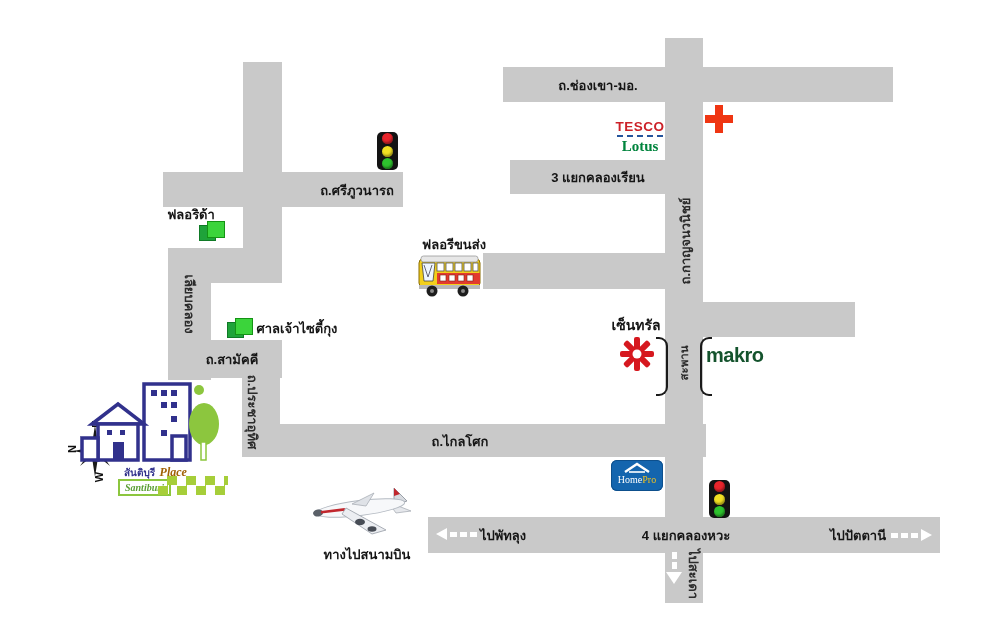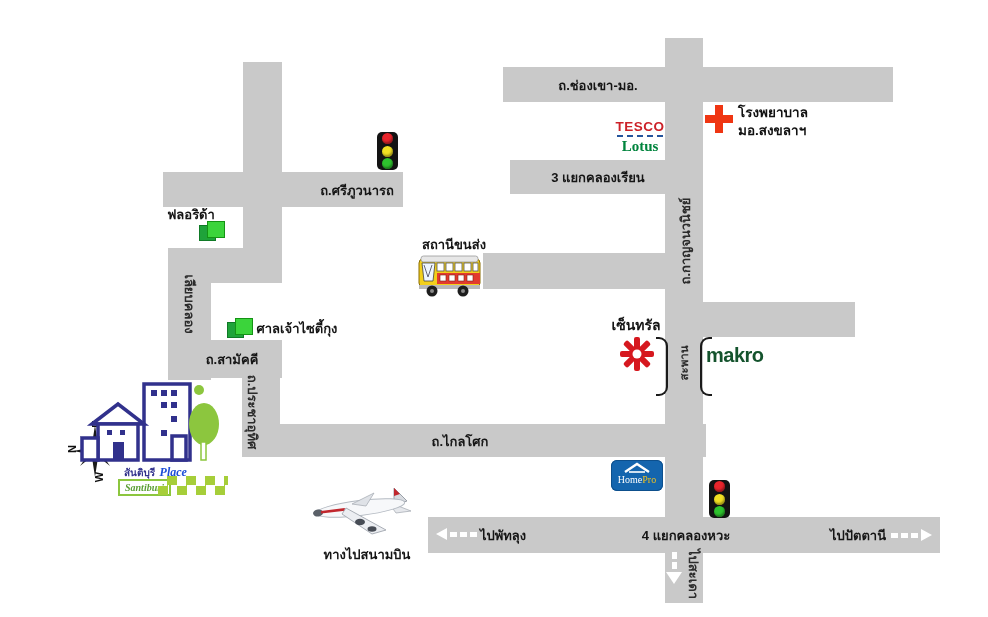--- a/index.html
+++ b/index.html
@@ -49,21 +49,21 @@
   .arrowH .dash{width:7px;height:5px;background:#fff;}
   .headL{width:0;height:0;border-top:6px solid transparent;border-bottom:6px solid transparent;border-right:11px solid #fff;}
   .headR{width:0;height:0;border-top:6px solid transparent;border-bottom:6px solid transparent;border-left:11px solid #fff;}
   .arrowV{position:absolute;display:flex;flex-direction:column;align-items:center;gap:3px;}
   .arrowV .dash{width:5px;height:7px;background:#fff;}
   .headD{width:0;height:0;border-left:8px solid transparent;border-right:8px solid transparent;border-top:12px solid #fff;}
 
   
   .brandtext{position:absolute;white-space:nowrap;}
   .brandtext .th{color:#31318c;font-weight:bold;font-size:10px;}
-  .brandtext .pl{color:#1d4ed8;font-style:italic;font-family:"Liberation Serif",serif;font-size:12px;font-weight:bold;}
+  .brandtext .pl{color:#a16207;font-style:italic;font-family:"Liberation Serif",serif;font-size:12px;font-weight:bold;}
   .brandbox{position:absolute;border:2px solid #8cc63e;color:#5a9e33;font-style:italic;
             font-family:"Liberation Serif",serif;font-size:10px;font-weight:bold;padding:0 5px;line-height:13px;background:#fff;}
   .checker{position:absolute;width:70px;height:19px;
            background-image:conic-gradient(#a6ce39 0 25%, transparent 0 50%, #a6ce39 0 75%, transparent 0);
            background-size:19px 19px;}
   .compassletter{position:absolute;font-weight:bold;font-size:11px;color:#111;transform:translate(-50%,-50%) rotate(-90deg);}
 </style>
 </head>
 <body>
 
@@ -89,34 +89,30 @@
   <div class="lbl" style="left:232px;top:359px;">ถ.สามัคคี</div>
   <div class="lbl" style="left:460px;top:441px;">ถ.ไกลโศก</div>
   <div class="lbl" style="left:686px;top:535px;">4 แยกคลองหวะ</div>
   <div class="vlbl rotccw" style="left:685px;top:241px;">ถ.กาญจนวนิชย์</div>
   <div class="vlbl rotccw" style="left:684px;top:363px;font-size:11.5px;">สะพาน</div>
   <div class="vlbl rotcw" style="left:189px;top:304px;">เลียบคลอง</div>
   <div class="vlbl rotcw" style="left:252px;top:412px;">ถ.ประชาอุทิศ</div>
   <div class="vlbl rotcw" style="left:693px;top:574px;">ไปสะเดา</div>
 
   <div class="lbl" style="left:191px;top:214px;">ฟลอริด้า</div>
-  <div class="lbl" style="left:454px;top:244px;">สถานีขนส่ง</div>
+  <div class="lbl" style="left:454px;top:244px;">ฟลอรีขนส่ง</div>
   <div class="lbl" style="left:297px;top:328px;">ศาลเจ้าไซตี้กุง</div>
   <div class="lbl" style="left:636px;top:325px;font-size:14px;">เซ็นทรัล</div>
   <div class="lbl" style="left:367px;top:554px;">ทางไปสนามบิน</div>
   <div class="lbl" style="left:503px;top:535px;">ไปพัทลุง</div>
   <div class="lbl" style="left:858px;top:535px;">ไปปัตตานี</div>
 
   <svg class="cross" style="left:705px;top:105px;" viewBox="0 0 28 28">
     <path d="M10 0h8v10h10v8H18v10h-8V18H0v-8h10z" fill="#ef3512"></path>
   </svg>
-  <div style="position:absolute;left:738px;top:104px;font-weight:bold;font-size:13.5px;line-height:18px;">
-    <div>โรงพยาบาล</div>
-    <div>มอ.สงขลาฯ</div>
-  </div>
 
   <div class="tesco" style="left:615px;top:120px;">
     <div class="tword">TESCO</div>
     <div class="tdash"></div>
     <div class="lword">Lotus</div>
   </div>
 
   <div class="tl" style="left:377px;top:132px;">
     <div class="b red"></div>
     <div class="b yel"></div>

